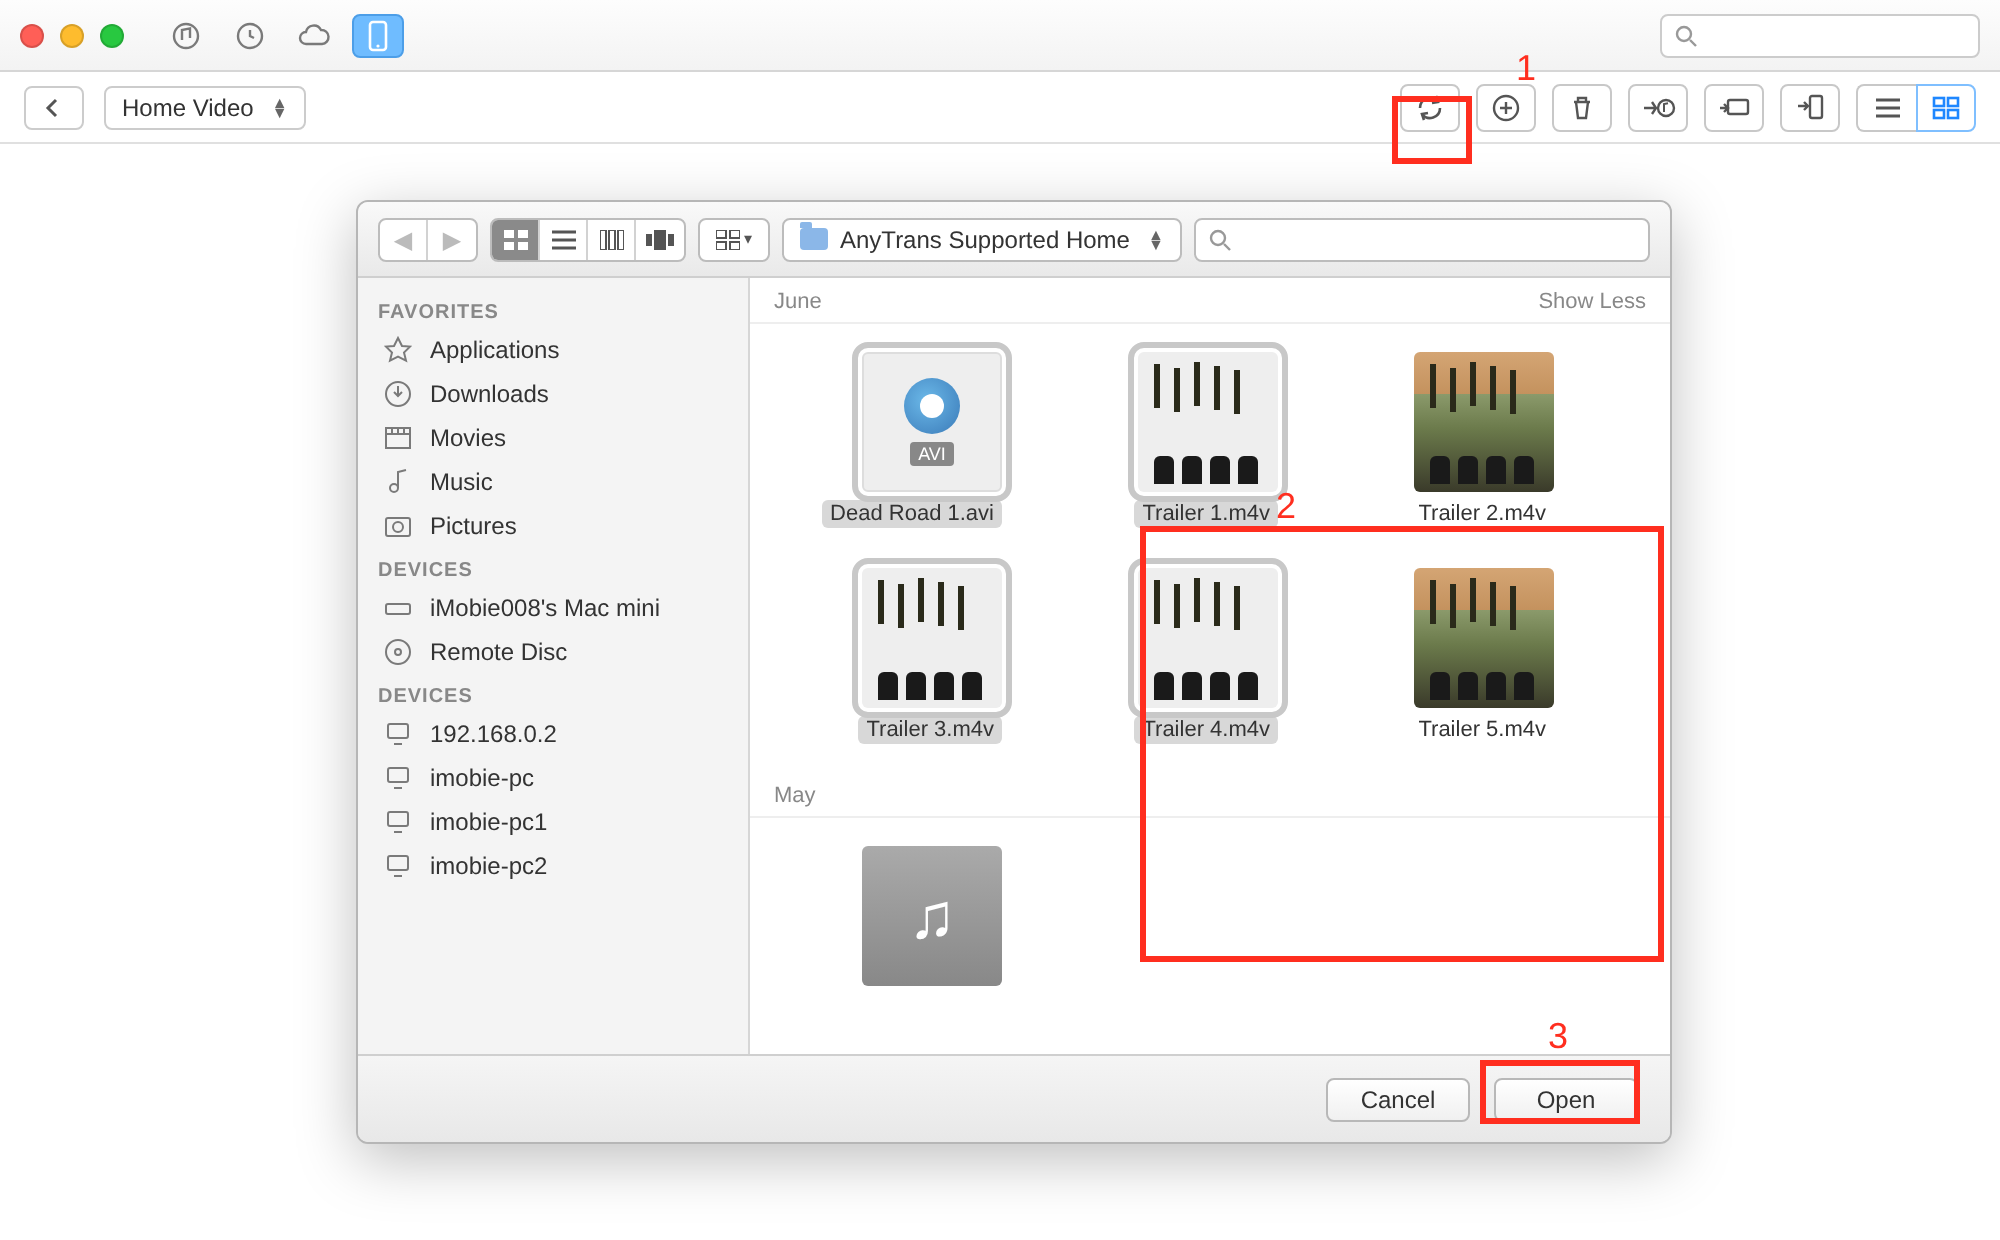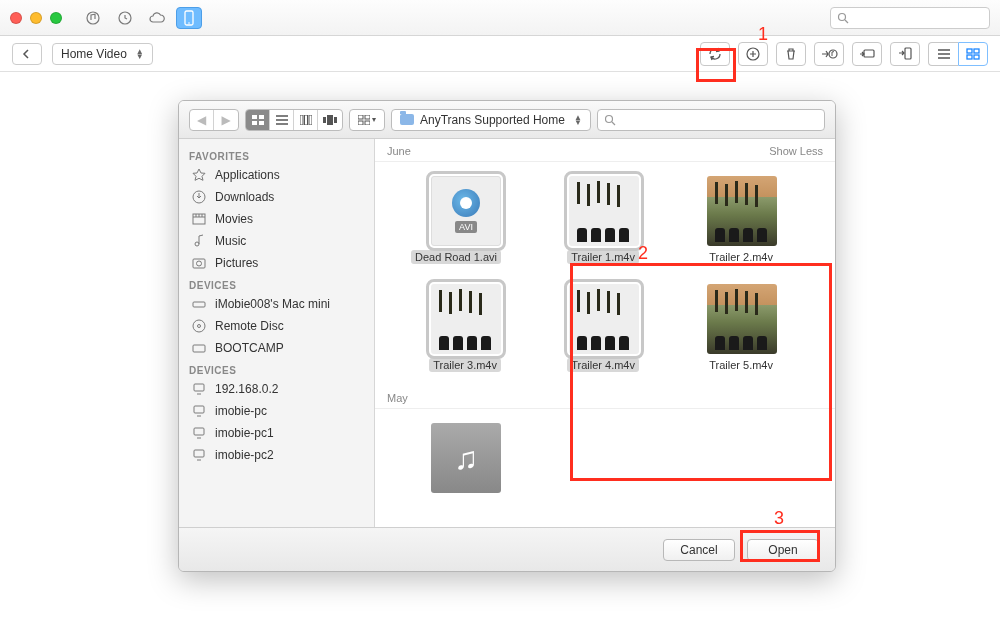--- a/index.html
+++ b/index.html
@@ -313,28 +313,20 @@
         </div>
       <div class="sb-item">
           <span class="ic">
             <svg width="14" height="14" viewBox="0 0 14 14">
               <circle cx="7" cy="7" r="6" fill="none" stroke="currentColor"></circle>
               <circle cx="7" cy="7" r="1.5" fill="none" stroke="currentColor"></circle>
             </svg>
           </span>
           <span>Remote Disc</span>
         </div>
-      <div class="sb-item">
-          <span class="ic">
-            <svg width="14" height="12" viewBox="0 0 14 12">
-              <rect x="1" y="3" width="12" height="7" rx="1" fill="none" stroke="currentColor"></rect>
-            </svg>
-          </span>
-          <span>BOOTCAMP</span>
-        </div>
 
       <div class="sb-group">DEVICES</div>
       <div class="sb-item">
           <span class="ic">
             <svg width="14" height="12" viewBox="0 0 14 12">
               <rect x="2" y="1" width="10" height="7" rx="1" fill="none" stroke="currentColor"></rect>
               <path d="M5 11h4" stroke="currentColor"></path>
             </svg>
           </span>
           <span>192.168.0.2</span>

